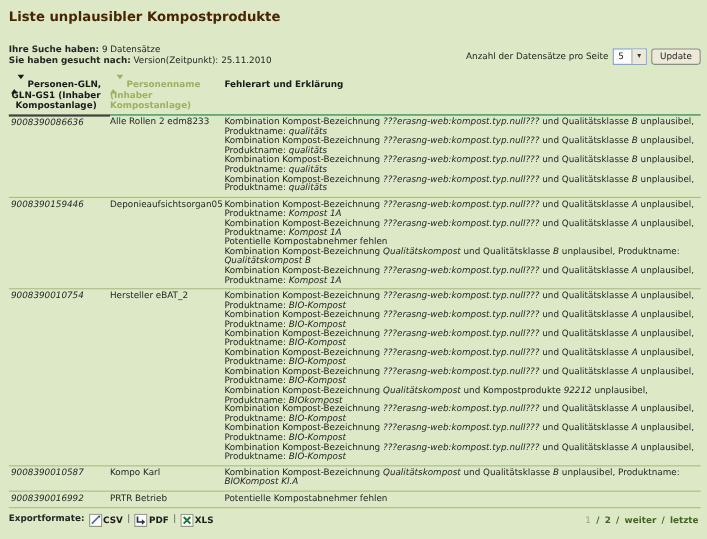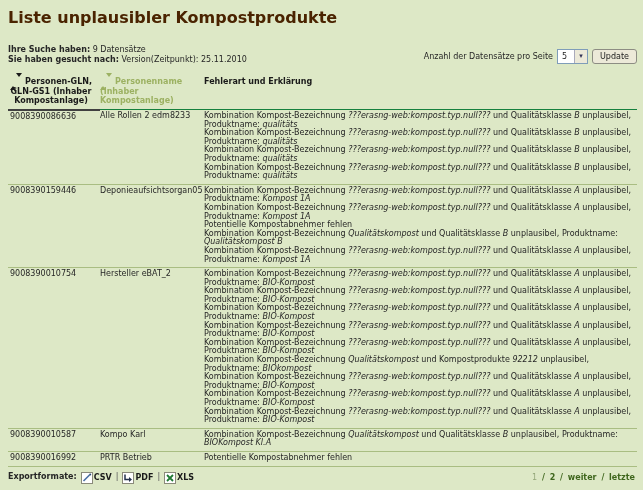--- a/index.html
+++ b/index.html
@@ -1,36 +1,36 @@
 <!DOCTYPE html>
 <html><head>
 <meta charset="utf-8">
 <style>
   html,body{margin:0;padding:0;width:643px;height:490px;overflow:hidden;}
   body{background:#dde8c6;font-family:"DejaVu Sans","Liberation Sans",sans-serif;font-size:8px;color:#262626;}
   .page{padding:8px 6px 0 8px;}
 
-  .page-title{font-size:16px;font-weight:bold;color:#4a2300;margin:0 0 18px 0;}
+  .page-title{font-size:12px;font-weight:bold;color:#4a2300;margin:0 0 18px 0;}
 
   .topbar{display:flex;justify-content:space-between;align-items:flex-end;}
   .summary{line-height:10px;}
   .summary b{font-weight:bold;}
   .pagesize{display:flex;align-items:center;gap:4px;white-space:nowrap;padding-bottom:1px;}
   .select{display:inline-flex;align-items:stretch;background:#fff;border:1px solid #7f9db9;height:13px;line-height:13px;}
   .select .val{padding:0 4px;min-width:8px;}
   .select .arrow{width:12px;background:#ece9d8;border-left:1px solid #aab;text-align:center;color:#335;font-size:7px;line-height:13px;}
   .update-btn{font-family:inherit;font-size:8px;background:#ece9d8;border:1px solid #8d8d83;border-radius:3px;padding:1px 7px;height:15px;color:#222;}
 
   table{width:100%;border-collapse:collapse;margin-top:10px;table-layout:fixed;}
   th{text-align:left;vertical-align:top;font-weight:bold;padding:2px 6px 3px 0;border-bottom:1px solid #15803d;line-height:9.5px;}
   th.c1{width:86px;border-bottom:2px solid #404040;color:#1a1a1a;text-align:center;}
   th.c2{width:98px;color:#9cb162;}
   th.c3{color:#1a1a1a;}
   td{vertical-align:top;padding:2px 6px 3px 0;border-bottom:1px solid #a9bd82;line-height:8.6px;}
-  td.c1{padding-left:2px;}
+  td.c1{padding-left:2px;font-style:italic;}
   .error-line{margin:0;}
   .error-line i{font-style:italic;}
 
   .sort-icon{display:inline-block;vertical-align:0px;margin-right:3px;}
   .sort-icon .up{width:0;height:0;border-left:3px solid transparent;border-right:3px solid transparent;border-bottom:4px solid currentColor;margin-bottom:1px;}
   .sort-icon .dn{width:0;height:0;border-left:3px solid transparent;border-right:3px solid transparent;border-top:4px solid currentColor;}
 
   .footer{display:flex;justify-content:space-between;align-items:center;margin-top:5px;padding-right:2px;}
   .exports{display:flex;align-items:flex-start;gap:4px;font-weight:bold;}
   .export-item{display:inline-flex;align-items:center;gap:1px;color:#1a1a1a;cursor:pointer;}

